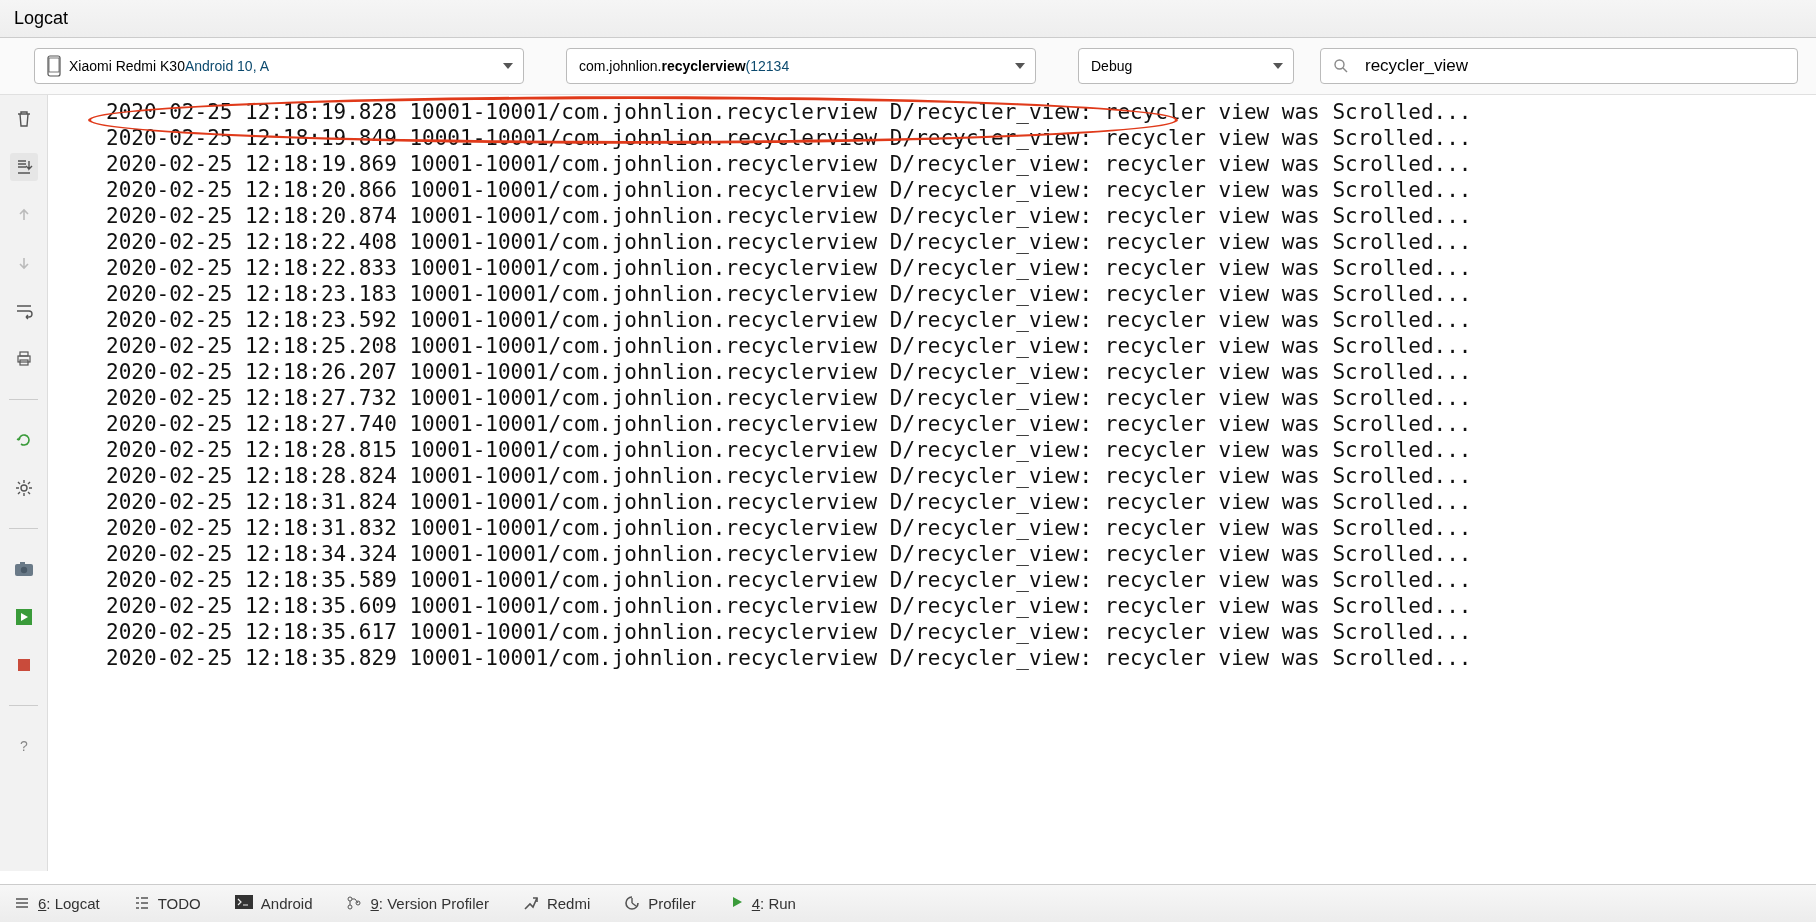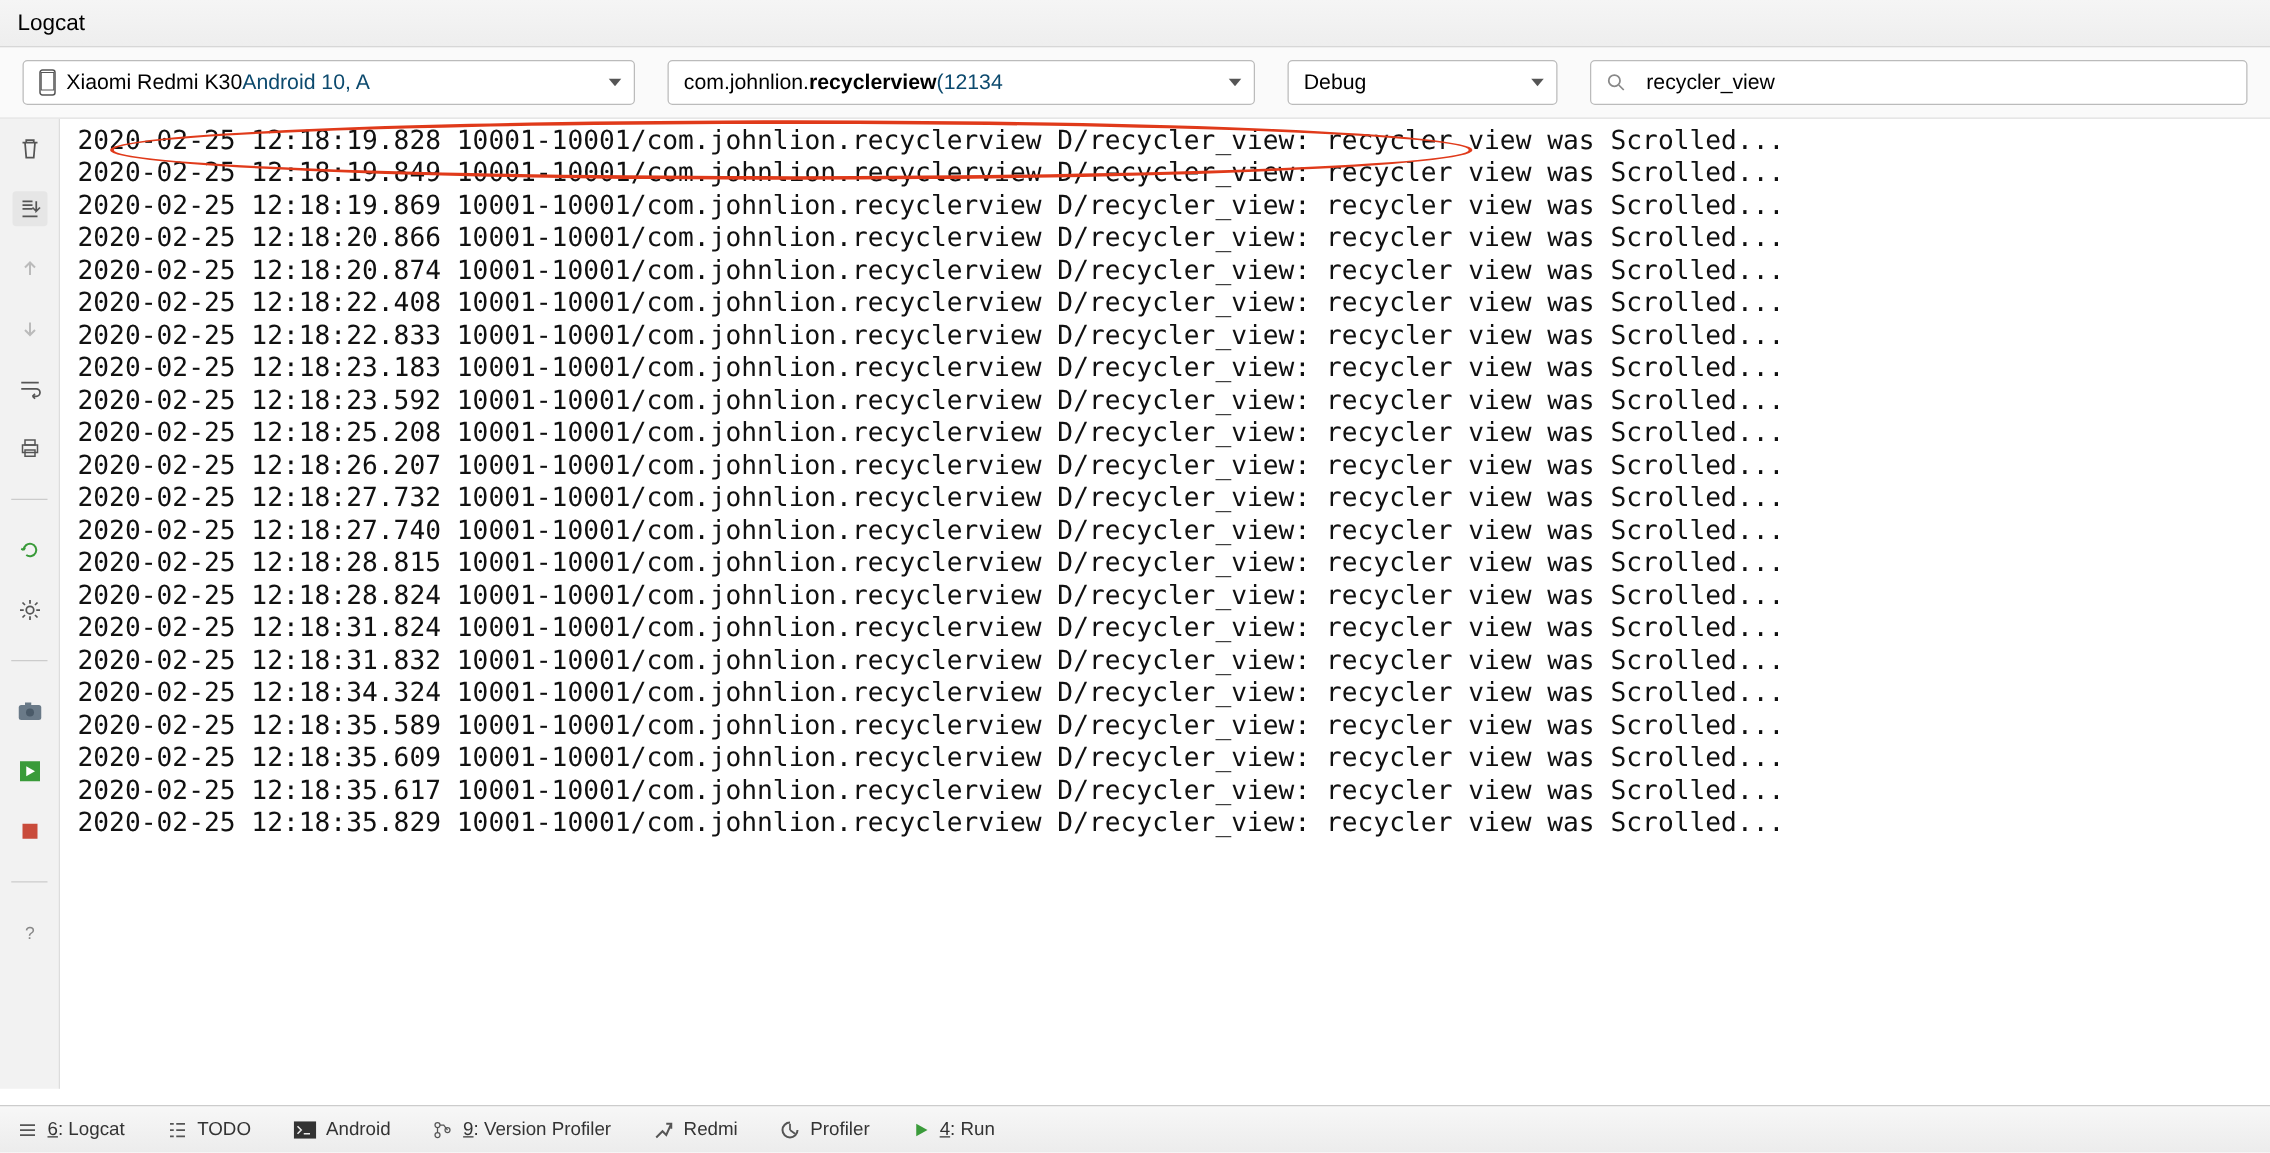--- a/index.html
+++ b/index.html
@@ -28,23 +28,24 @@
   }
   .dropdown {
     position: relative;
     background: #fff;
     border: 1px solid #bbb;
     border-radius: 4px;
     height: 36px;
     display: flex;
     align-items: center;
     padding: 0 34px 0 12px;
-    font-size: 17px;
+    font-size: 14px;
     white-space: nowrap;
     overflow: hidden;
+    margin-left: 16px;
   }
   .dropdown .chev {
     position: absolute;
     right: 10px;
     top: 50%;
     transform: translateY(-50%);
     width: 0; height: 0;
     border-left: 5px solid transparent;
     border-right: 5px solid transparent;
     border-top: 6px solid #555;
@@ -96,21 +97,21 @@
     position:relative;
   }
   .log-lines {
     font-family: Menlo, Consolas, monospace;
     font-size: 21px;
     line-height: 26px;
     white-space: pre;
     padding: 4px 0 0 14px;
     color:#111;
   }
-  .log-lines div { height:26px; }
+  .log-lines div { height:26px;margin-left:44px; }
   .annotation {
     position:absolute;
     border:3px solid #e03a1a;
     border-radius: 50% / 50%;
     pointer-events:none;
     width: 1090px;
     height: 50px;
     left: 40px;
     top: 0px;
     transform: scaleY(0.95);
@@ -121,21 +122,21 @@
     height:38px;
     background: linear-gradient(#f7f7f7,#ececec);
     border-top:1px solid #ccc;
     display:flex;
     align-items:center;
     gap: 34px;
     padding: 0 14px;
     font-size:15px;
     color:#333;
   }
-  .bottom-bar .tab { display:flex; align-items:center; gap:8px; }
+  .bottom-bar .tab { display:flex; gap:8px; }
   .bottom-bar .tab u { text-decoration: underline; }
   .bottom-bar svg { flex-shrink:0; }
 </style>
 </head>
 <body>
 
 <div class="panel-header">Logcat</div>
 
 <div class="filter-bar">
   <div class="dropdown device-dd">

